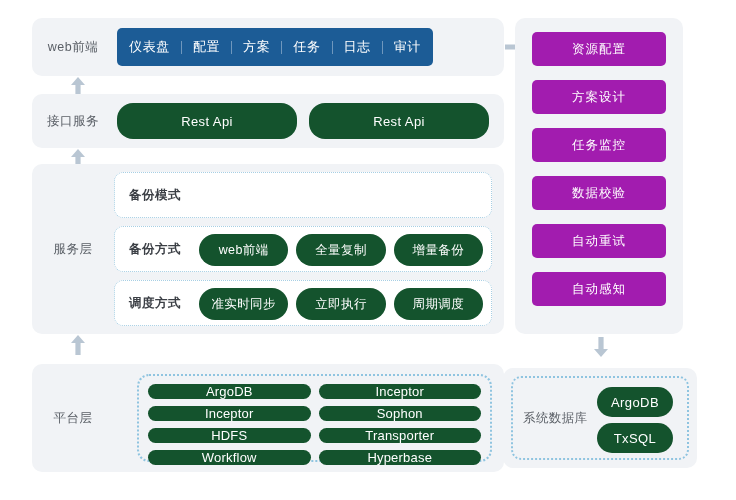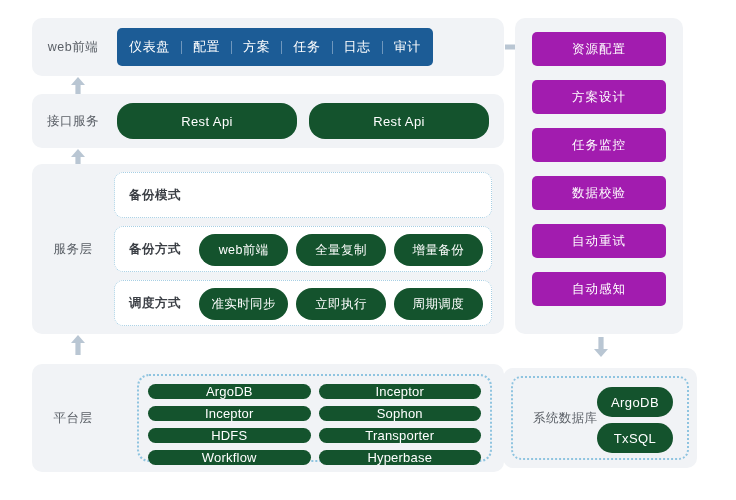--- a/index.html
+++ b/index.html
@@ -194,21 +194,21 @@
     position: absolute;
     left: 8px;
     top: 8px;
     width: 178px;
     height: 84px;
     border: 2px dotted #8fc4e0;
     border-radius: 10px;
   }
   #sysdb-label {
     position: absolute;
-    left: 20px;
+    left: 10px;
     top: 0;
     height: 100%;
     display: flex;
     align-items: center;
     font-size: 12.5px;
     color: #5a5f66;
     letter-spacing: 0.4px;
     white-space: nowrap;
   }
   #sysdb-boxes {

